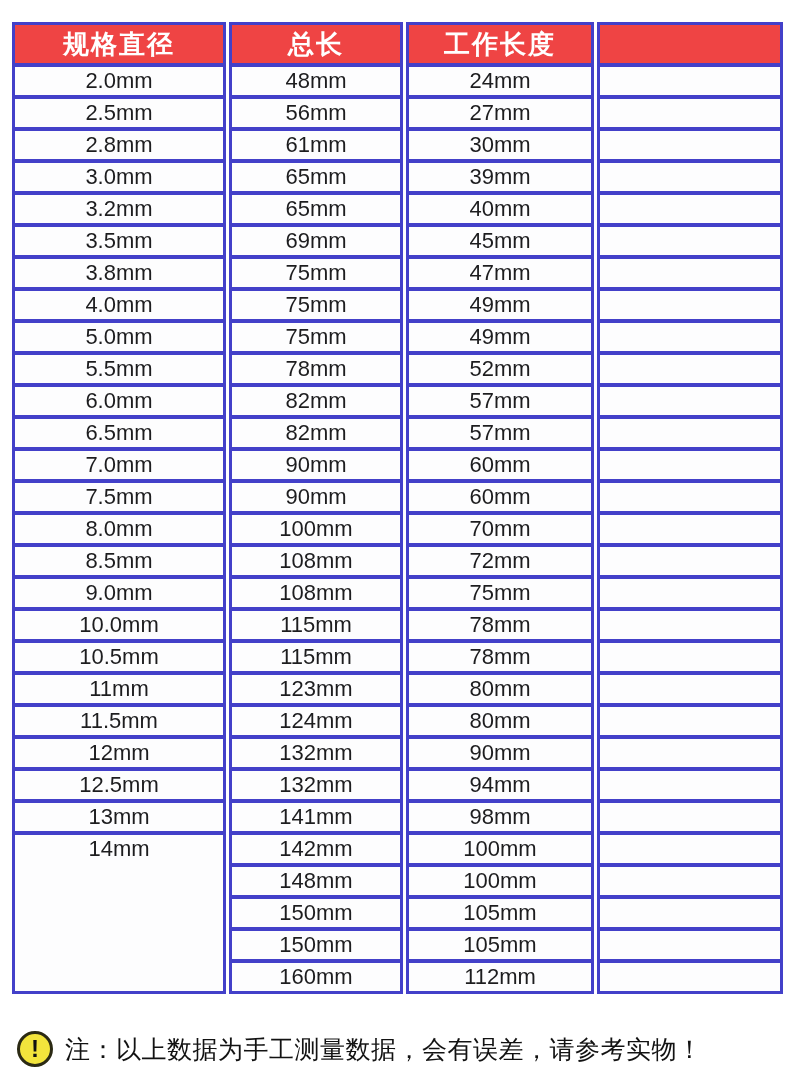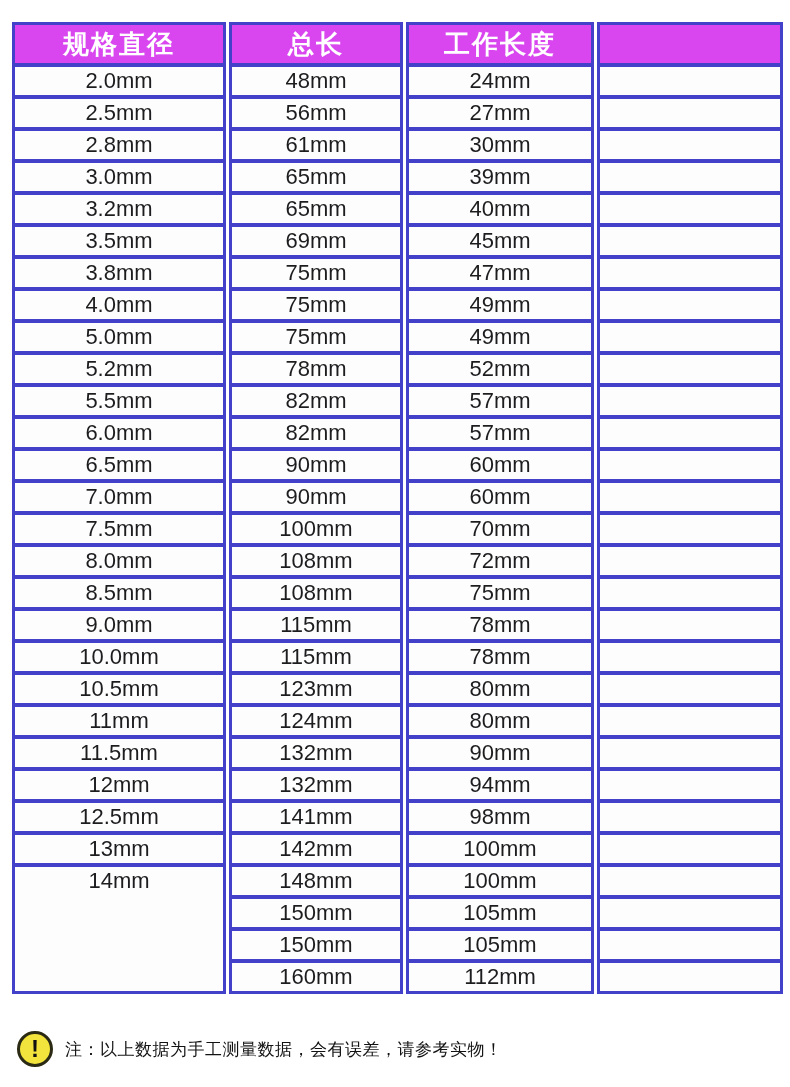--- a/index.html
+++ b/index.html
@@ -34,21 +34,21 @@
     text-align: center;
     font-size: 22px;
     color: #1d1d1f;
     white-space: nowrap;
     overflow: hidden;
   }
   .header-cell {
     height: 38px;
     line-height: 38px;
     border-top: none;
-    background: #d946ef;
+    background: #ef4444;
     color: #ffffff;
     font-size: 26px;
     font-weight: 600;
     letter-spacing: 2px;
   }
   .note {
     position: absolute;
     left: 17px;
     top: 1031px;
     display: flex;
@@ -62,21 +62,21 @@
     border-radius: 50%;
     background: #f2e43c;
     border: 3px solid #2b2a14;
     color: #111111;
     font-size: 24px;
     font-weight: bold;
     text-align: center;
     line-height: 30px;
   }
   .note-text {
-    font-size: 17px;
+    font-size: 25px;
     font-weight: 500;
     color: #121212;
     letter-spacing: 0.5px;
   }
 </style>
 </head>
 <body>
 
 <div class="page">
 
@@ -85,21 +85,20 @@
         <div class="cell header-cell">规格直径</div>
         <div class="cell">2.0mm</div>
         <div class="cell">2.5mm</div>
         <div class="cell">2.8mm</div>
         <div class="cell">3.0mm</div>
         <div class="cell">3.2mm</div>
         <div class="cell">3.5mm</div>
         <div class="cell">3.8mm</div>
         <div class="cell">4.0mm</div>
         <div class="cell">5.0mm</div>
-        <div class="cell">5.2mm</div>
         <div class="cell">5.5mm</div>
         <div class="cell">6.0mm</div>
         <div class="cell">6.5mm</div>
         <div class="cell">7.0mm</div>
         <div class="cell">7.5mm</div>
         <div class="cell">8.0mm</div>
         <div class="cell">8.5mm</div>
         <div class="cell">9.0mm</div>
         <div class="cell">10.0mm</div>
         <div class="cell">10.5mm</div>

